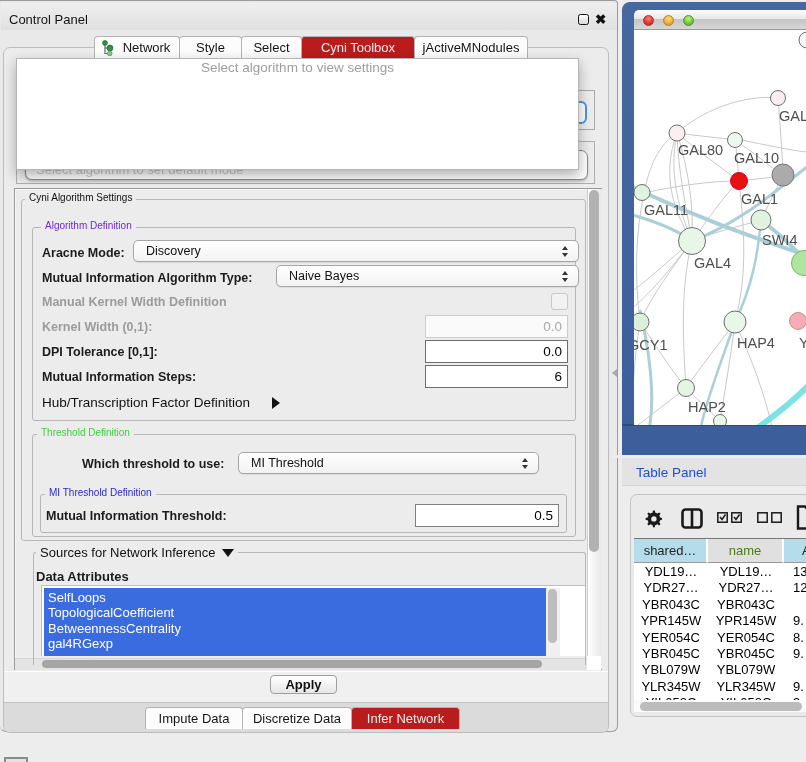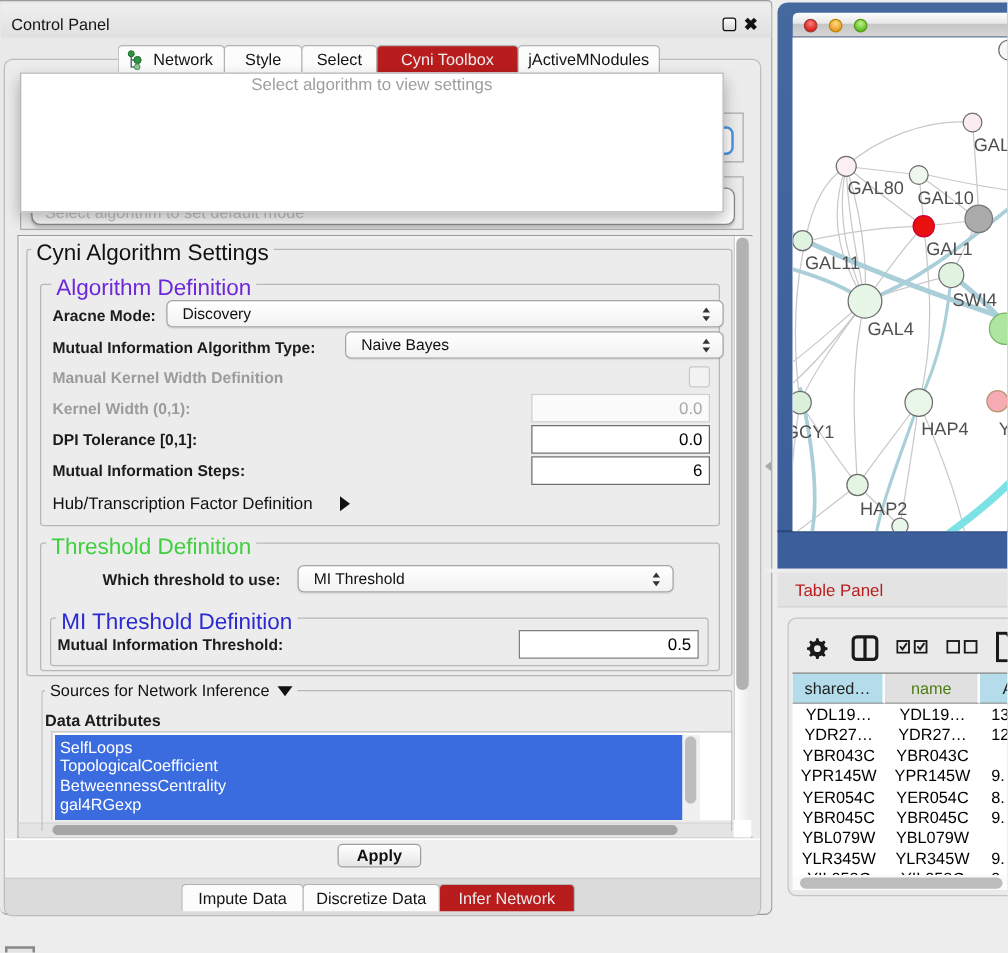--- a/index.html
+++ b/index.html
@@ -12,21 +12,21 @@
   .dis{color:#9b9b9b;}
   .combo{position:absolute;background:linear-gradient(#ffffff,#f2f2f2);
          border:1px solid #a6a6a6;border-radius:5px;height:20px;
          font-size:12.5px;color:#111;line-height:20px;padding-left:12px;
          box-shadow:0 1px 1px rgba(0,0,0,0.08);}
   .updn{position:absolute;right:9px;top:4px;width:8px;height:13px;}
   .fld{position:absolute;background:#fff;height:21px;font-size:13.5px;color:#000;
        line-height:21px;text-align:right;padding-right:5px;}
   .grp{position:absolute;border:1px solid #b7b7b7;border-radius:3px;}
   .grp>span{position:absolute;top:-8px;left:8px;background:#ececec;
-       padding:0 4px;font-size:18px;white-space:nowrap;}
+       padding:0 4px;font-size:10px;white-space:nowrap;}
   .tab{position:absolute;top:0;height:22px;background:#fcfcfc;border:1px solid #b3b3b3;
        border-bottom:none;border-radius:4px 4px 0 0;font-size:13px;color:#141414;
        text-align:center;line-height:22px;box-sizing:border-box;}
   .tabsel{background:#b91c1c;color:#ececec;}
 </style>
 </head>
 <body>
 
 <div class="abs" style="left:0;top:0;width:806px;height:762px;background:#ededed;"></div>
 <div class="abs" style="left:0;top:0;width:2px;height:9px;background:#444;"></div>
@@ -226,21 +226,21 @@
     <text x="628" y="350">GCY1</text>
     <text x="737" y="348">HAP4</text>
     <text x="799" y="348">Y</text>
     <text x="688" y="412">HAP2</text>
   </g>
 </svg>
 </div>
 
 <div class="abs" style="left:612px;top:455px;width:194px;height:3px;background:#ededed;"></div>
 <div class="abs" style="left:622px;top:458px;width:184px;height:28px;background:#e3e3e3;border-bottom:1px solid #d2d2d2;box-sizing:border-box;"></div>
-<div class="abs" style="left:636px;top:465px;font-size:13.5px;color:#b91c1c;">Table Panel</div>
+<div class="abs" style="left:636px;top:465px;font-size:13.5px;color:#1d4ed8;">Table Panel</div>
 <div class="abs" style="left:630px;top:494px;width:200px;height:223px;background:#eaeaea;border:1px solid #c4c4c4;border-radius:7px;box-sizing:border-box;"></div>
 
 <svg class="abs" style="left:645px;top:510px;" width="18" height="18" viewBox="0 0 18 18">
   <path fill="#1a1a1a" d="M9 0 L10.8 0 L11.3 2.2 A7 7 0 0 1 13.3 3.0 L15.2 1.8 L16.5 3.1 L15.3 5 A7 7 0 0 1 16.1 7 L18 7.4 L18 9.2 L16.1 9.7 A7 7 0 0 1 15.3 11.7 L16.5 13.5 L15.2 14.8 L13.3 13.7 A7 7 0 0 1 11.3 14.5 L10.8 16.6 L9 16.6 L8.5 14.5 A7 7 0 0 1 6.5 13.7 L4.6 14.8 L3.3 13.5 L4.5 11.7 A7 7 0 0 1 3.7 9.7 L1.6 9.2 L1.6 7.4 L3.7 7 A7 7 0 0 1 4.5 5 L3.3 3.1 L4.6 1.8 L6.5 3.0 A7 7 0 0 1 8.5 2.2 Z M9.9 5.6 A2.7 2.7 0 1 0 9.9 11 A2.7 2.7 0 1 0 9.9 5.6 Z" transform="translate(-1,0.6)"></path>
 </svg>
 <svg class="abs" style="left:681px;top:508px;" width="22" height="21" viewBox="0 0 22 21">
   <rect x="1.5" y="1.5" width="19" height="18" rx="3" fill="none" stroke="#1a1a1a" stroke-width="2.6"></rect>
   <line x1="11" y1="1.5" x2="11" y2="19.5" stroke="#1a1a1a" stroke-width="2.6"></line>
 </svg>
 <svg class="abs" style="left:717px;top:512px;" width="26" height="11" viewBox="0 0 26 11">

